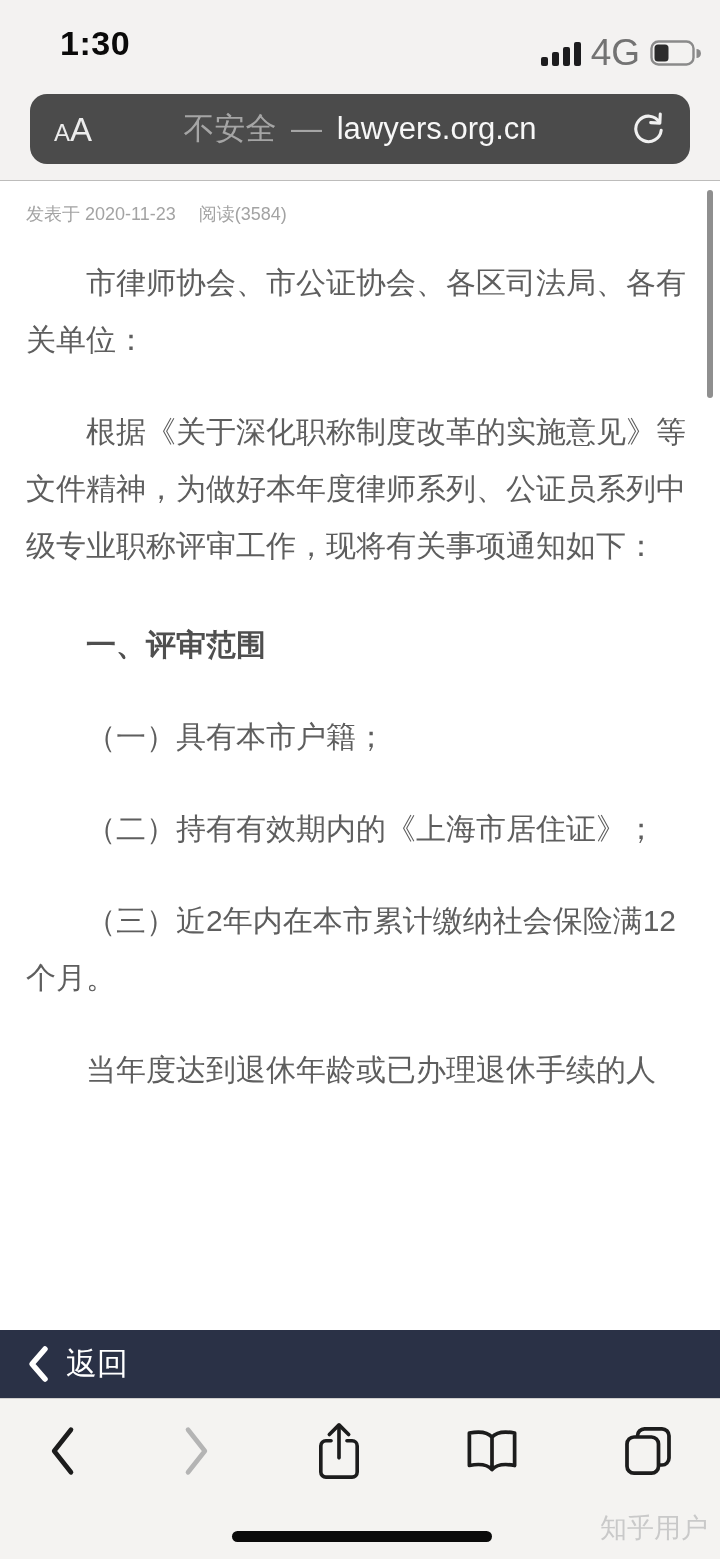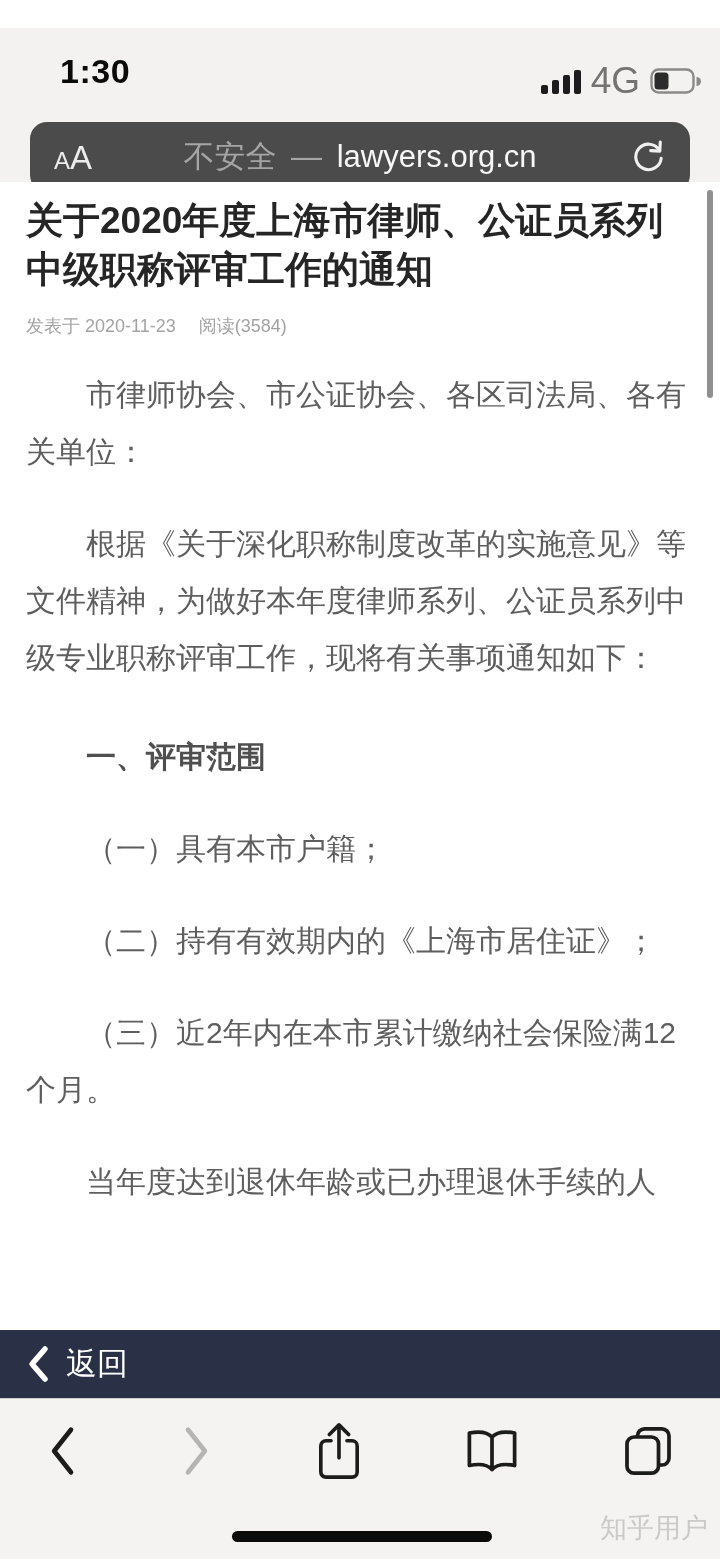--- a/index.html
+++ b/index.html
@@ -6,21 +6,21 @@
   html,body { width:720px; height:1559px; }
   body {
     position:relative; overflow:hidden;
     font-family:"Liberation Sans","DejaVu Sans",sans-serif;
     background:#ffffff;
   }
 
   
   .chrome {
     position:absolute; top:0; left:0; width:720px; height:181px;
-    background:#f3f2f1; border-bottom:1px solid #bdbcbb;margin-top:28px;
+    background:#f3f2f1; border-bottom:1px solid #bdbcbb;
   }
   .time {
     position:absolute; left:60px; top:24px;
     font-size:34px; font-weight:700; color:#0a0a0a; letter-spacing:.5px;
   }
   .status-right {
     position:absolute; right:18px; top:32px;
     display:flex; align-items:center; gap:10px;
   }
   .signal { display:flex; align-items:flex-end; gap:4px; height:26px; }
@@ -131,24 +131,20 @@
     <span>
       <svg width="40" height="40" viewBox="0 0 44 44" fill="none" stroke="#f0f0f0" stroke-width="3.4" stroke-linecap="round" stroke-linejoin="round">
         <path d="M34.5 14.5 A 14 14 0 1 0 36.5 23.5"></path>
         <path d="M35.5 5.5 L35 15.5 L25 15"></path>
       </svg>
     </span>
   </div>
 </div>
 
 <div class="page">
-  <h1 class="article-title">
-    <span>关于2020年度上海市律师、公证员系列</span>
-    <span>中级职称评审工作的通知</span>
-  </h1>
   <div class="article-meta">
     <span>发表于 2020-11-23</span>
     <span>阅读(3584)</span>
   </div>
 
   <div class="article-body">
     <p>市律师协会、市公证协会、各区司法局、各有关单位：</p>
     <p>根据《关于深化职称制度改革的实施意见》等文件精神，为做好本年度律师系列、公证员系列中级专业职称评审工作，现将有关事项通知如下：</p>
     <div class="h2">一、评审范围</div>
     <p>（一）具有本市户籍；</p>

